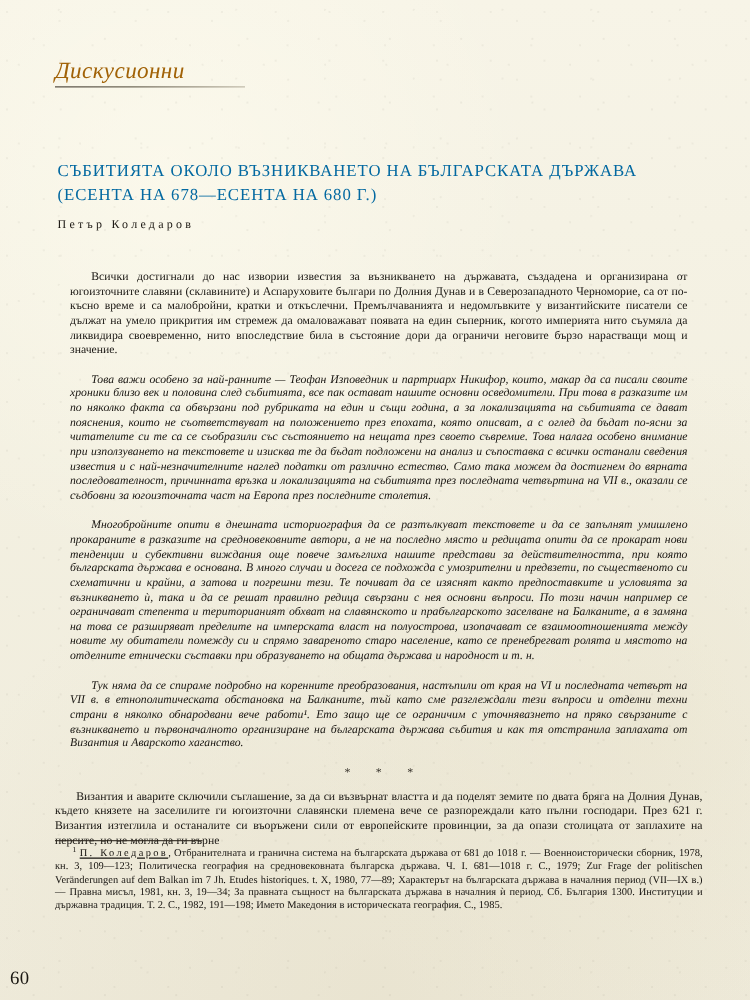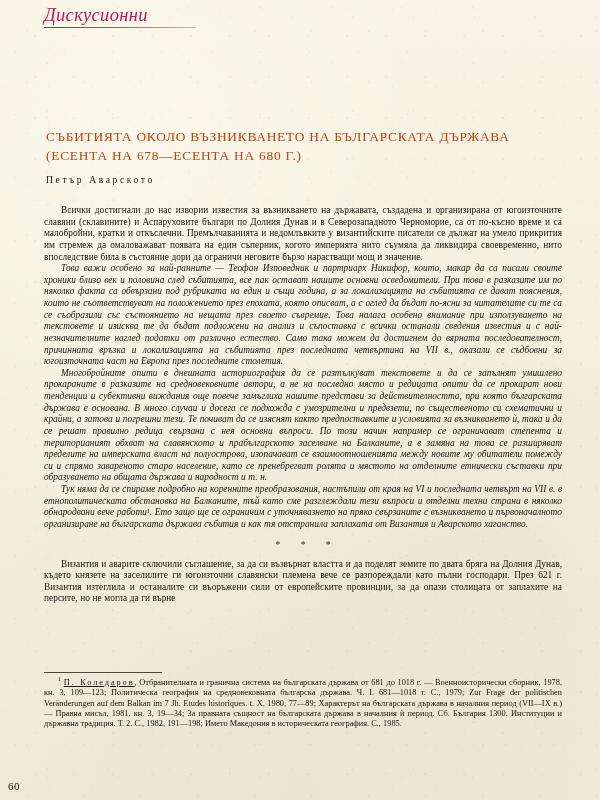--- a/index.html
+++ b/index.html
@@ -37,23 +37,24 @@
   .rubric-wrap {
     position: absolute;
     left: 44px;
     top: 6px;
     width: 200px;
   }
   .rubric {
     font-style: italic;
     font-size: 18.5px;
     letter-spacing: 0.3px;
-    color: #be185d;
+    color: #a16207;
     line-height: 1.05;
     white-space: nowrap;
+    margin-top: 42px;
   }
   .rubric-rule {
     margin-top: 2px;
     width: 152px;
     height: 1px;
     background: linear-gradient(90deg, #3a332a 0%, #57503f 40%, #8d8674 75%, #b9b3a1 100%);
     opacity: 0.85;
   }
 
   
@@ -61,40 +62,40 @@
     position: absolute;
     left: 46px;
     top: 127px;
     width: 506px;
   }
   .article-title {
     font-size: 13.4px;
     line-height: 1.42;
     letter-spacing: 0.75px;
     font-weight: 400;
-    color: #c2410c;
+    color: #0369a1;
     margin: 0;
     text-transform: uppercase;
   }
   .byline {
     margin-top: 9px;
     font-size: 9.6px;
     letter-spacing: 2.6px;
     color: #1c1813;
   }
 
   
   .body-col {
     position: absolute;
     left: 44px;
     top: 205px;
     width: 518px;
   }
   p.para {
-    margin: 0;
+    margin: 12px;
     text-align: justify;
     text-justify: inter-word;
     font-size: 9.35px;
     line-height: 11.62px;
     letter-spacing: 0.02px;
     text-indent: 17px;
     color: #171410;
     word-spacing: 0.2px;
   }
   p.para + p.para { margin-top: 0; font-style: italic; }
@@ -137,21 +138,21 @@
     vertical-align: super;
     line-height: 0;
   }
   .sp { letter-spacing: 1.9px; text-decoration: underline; }
 
   
   .folio {
     position: absolute;
     left: 8px;
     bottom: 8px;
-    font-size: 11px;
+    font-size: 15px;
     color: #1a1712;
     letter-spacing: 0.4px;
   }
 
   
   .grain {
     position: absolute;
     inset: 0;
     pointer-events: none;
     opacity: 0.055;
@@ -172,21 +173,21 @@
 
 <div class="content">
 
   <div class="rubric-wrap">
     <div class="rubric">Дискусионни</div>
     <div class="rubric-rule"></div>
   </div>
 
   <div class="title-block">
     <h1 class="article-title">СЪБИТИЯТА ОКОЛО ВЪЗНИКВАНЕТО НА БЪЛГАРСКАТА ДЪРЖАВА (ЕСЕНТА НА 678—ЕСЕНТА НА 680 г.)</h1>
-    <div class="byline">Петър Аварското</div>
+    <div class="byline">Петър Коледаров</div>
   </div>
 
   <div class="body-col">
     <p class="para">Всички  достигнали до нас извории известия за възникването на държавата, създадена и организирана от югоизточните славяни (склавините) и Аспаруховите българи по Долния Дунав и в Северозападното Черноморие, са от по-късно време и са малобройни, кратки и откъслечни. Премълчаванията и недомлъвките у византийските писатели се дължат на умело прикрития им стремеж да омаловажават появата на един съперник, когото империята нито съумяла да ликвидира своевременно, нито впоследствие  била в състояние дори да ограничи неговите бързо нарастващи мощ и значение.</p>
     <p class="para">Това важи особено за най-ранните — Теофан Изповедник и партриарх Никифор, които, макар да са писали своите хроники близо век и половина след събитията, все пак остават нашите основни осведомители. При това в разказите им по няколко факта са обвързани под рубриката на един и същи година, а за локализацията на събитията се дават пояснения, които не съответствуват на положението през епохата, която описват, а с оглед да бъдат по-ясни за читателите си те са се съобразили със състоянието на нещата през своето съвремие. Това налага особено внимание при използуването на текстовете и изисква те да бъдат подложени на анализ и съпоставка с всички останали сведения известия и с най-незначителните наглед податки от различно естество. Само така можем да достигнем до вярната последователност, причинната връзка и локализацията на събитията през последната четвъртина на VII в., оказали се съдбовни за югоизточната част на Европа през последните столетия.</p>
     <p class="para">Многобройните опити в днешната историография да се разтълкуват текстовете и да се запълнят умишлено прокараните в разказите на средновековните автори, а не на последно място и редицата опити да се прокарат нови тенденции и субективни виждания още повече замъглиха нашите представи за действителността, при която българската държава е основана. В много случаи и досега се подхожда с умозрителни и предвзети, по същественото си схематични и крайни, а затова и погрешни тези. Те почиват да се изяснят както предпоставките и условията за възникването ѝ, така и да се решат правилно редица свързани с нея основни въпроси. По този начин например се ограничават степента и територианият обхват на славянското и прабългарското заселване на Балканите, а в замяна на това се разширяват пределите на имперската власт на полуострова, изопачават се взаимоотношенията между новите му обитатели помежду си и спрямо завареното старо население, като се пренебрегват ролята и мястото на отделните етнически съставки при образуването на общата държава и народност и т. н.</p>
     <p class="para">Тук няма да се спираме подробно на коренните преобразования, настъпили от края на VI и последната четвърт на VII в. в етнополитическата обстановка на Балканите, тъй като сме разглеждали тези въпроси и отделни техни страни в няколко обнародвани вече работи¹. Ето защо ще се ограничим с уточнявазнето на пряко свързаните с възникването и първоначалното организиране на българската държава събития и как тя отстранила заплахата от Византия и Аварското хаганство.</p>
 
     <div class="asterism">* * *</div>
 

